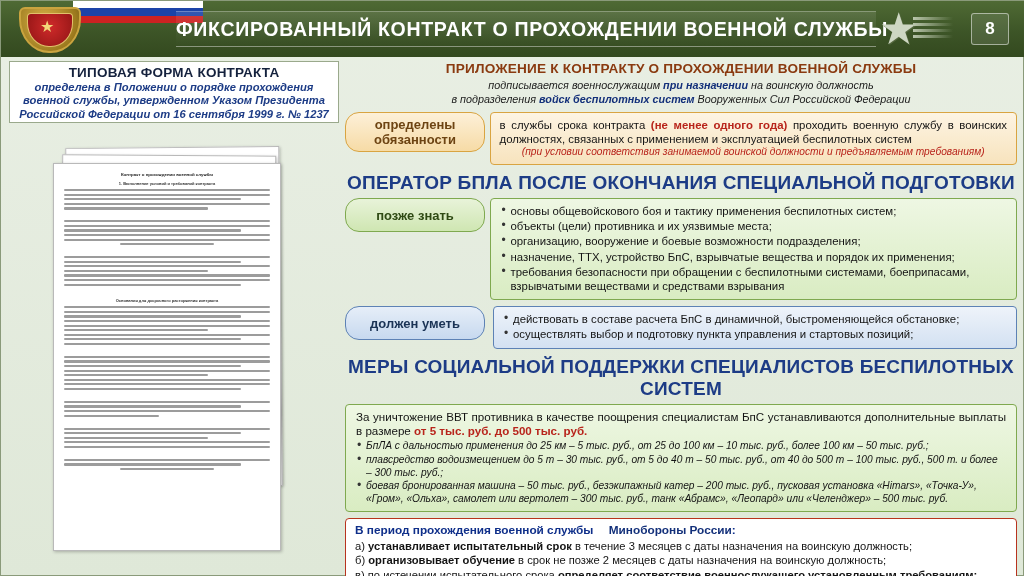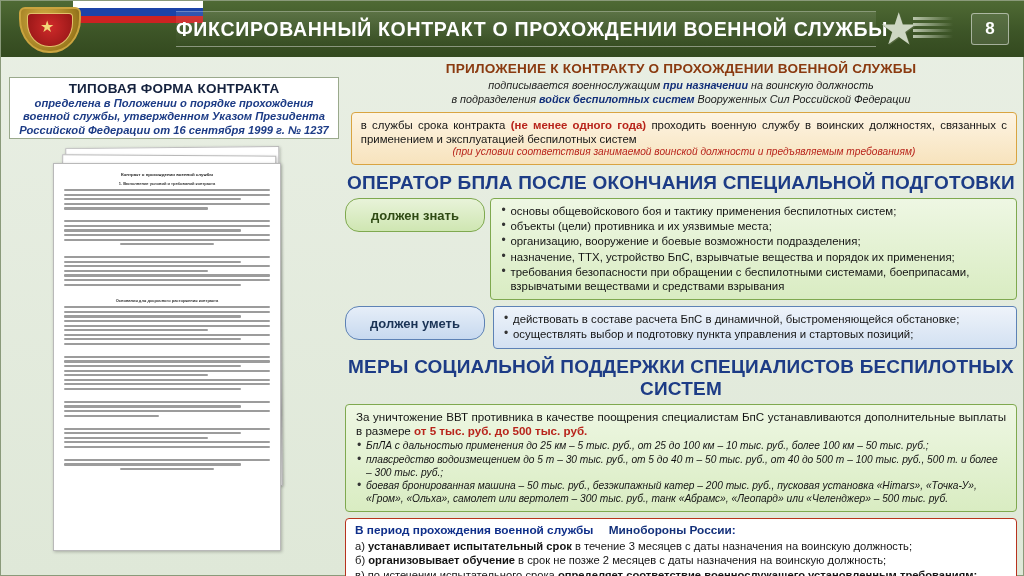--- a/index.html
+++ b/index.html
@@ -119,21 +119,21 @@
     color: #ffffff;
     font-size: 17px;
     font-weight: bold;
     border: 1px solid rgba(255,255,255,0.5);
     border-radius: 3px;
     background: rgba(255,255,255,0.10);
   }
   
   .left-panel {
     position: absolute;
-    left: 8px; top: 76px;
+    left: 8px; top: 60px;
     width: 330px;
     height: 62px;
     background: #ffffff;
     border: 1px solid #9aa98c;
     box-sizing: border-box;
     text-align: center;
     padding-top: 3px;
   }
   .left-panel .t1 {
     font-size: 13.5px;
@@ -424,33 +424,34 @@
 
     <div class="app-title">ПРИЛОЖЕНИЕ К КОНТРАКТУ О ПРОХОЖДЕНИИ ВОЕННОЙ СЛУЖБЫ</div>
     <div class="app-sub">
       <span>подписывается военнослужащим </span><span class="hl">при назначении</span><span> на воинскую должность</span><br>
       <span>в подразделения </span><span class="hl">войск беспилотных систем</span><span> Вооруженных Сил Российской Федерации</span>
     </div>
 
     <div class="spacer"></div>
 
     <div class="row">
+      <div class="tag orange">определены обязанности</div>
       <div style="width:8px"></div>
       <div class="box orange">
         <div style="text-align:justify">
           <span>в службы срока контракта </span><span class="red-b">(не менее одного года)</span><span> проходить военную службу в воинских должностях, связанных с применением и эксплуатацией беспилотных систем</span>
         </div>
         <div class="ital-red small-it" style="text-align:center">(при условии соответствия занимаемой воинской должности и предъявляемым требованиям)</div>
       </div>
     </div>
 
     <div class="section-title">ОПЕРАТОР БПЛА ПОСЛЕ ОКОНЧАНИЯ СПЕЦИАЛЬНОЙ ПОДГОТОВКИ</div>
 
     <div class="row">
-      <div class="tag green">должен знать</div>
+      <div class="tag green">позже знать</div>
       <div style="width:8px"></div>
       <div class="box green">
         <ul>
           <li>основы общевойскового боя и тактику применения беспилотных систем;</li>
           <li>объекты (цели) противника и их уязвимые места;</li>
           <li>организацию, вооружение и боевые возможности подразделения;</li>
           <li>назначение, ТТХ, устройство БпС, взрывчатые вещества и порядок их применения;</li>
           <li>требования безопасности при обращении с беспилотными системами, боеприпасами, взрывчатыми веществами и средствами взрывания</li>
         </ul>
       </div>

